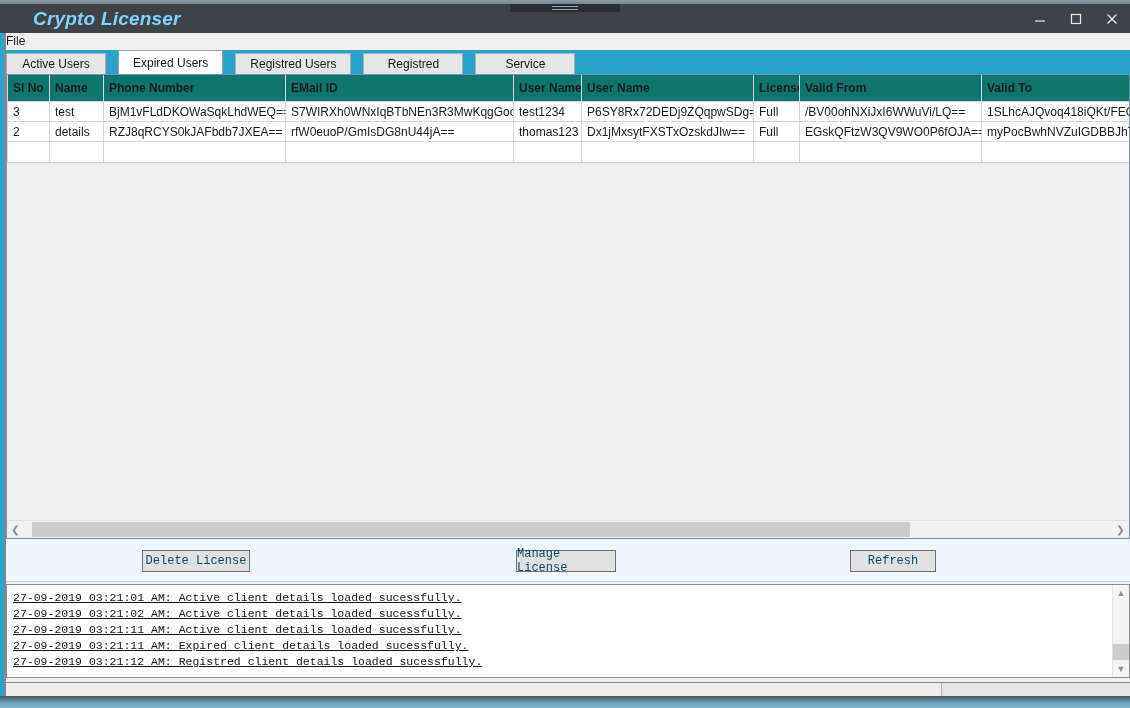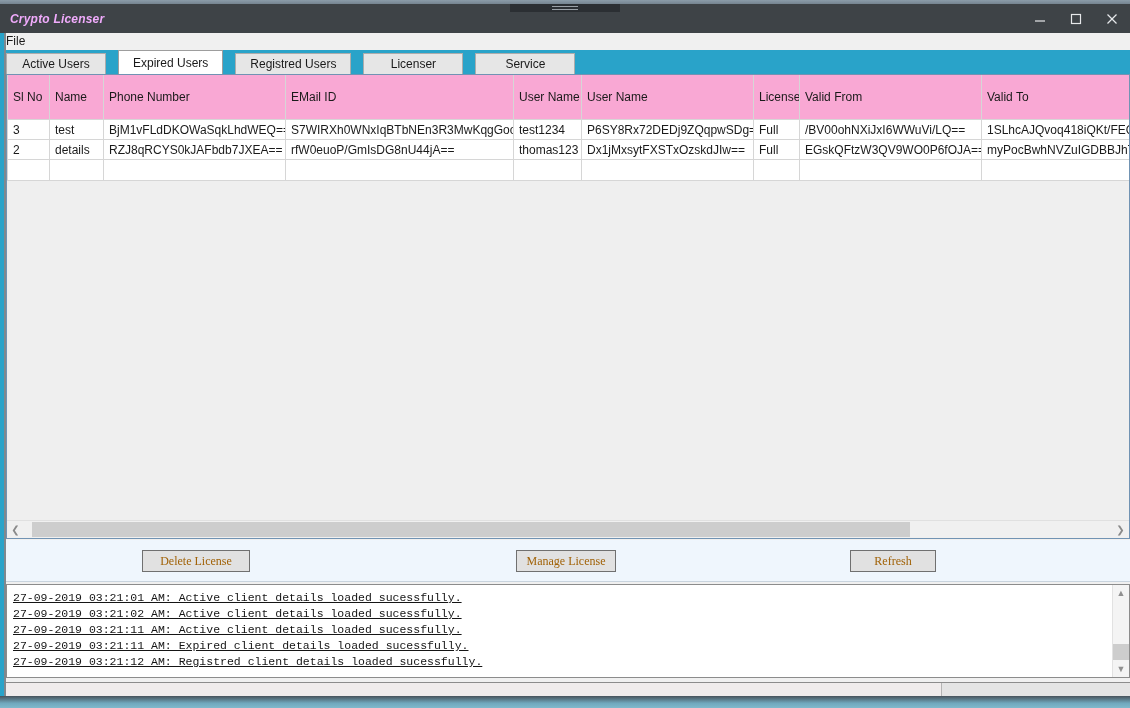--- a/index.html
+++ b/index.html
@@ -71,23 +71,23 @@
     transform: translateX(-50%);
     top: 6px;
     width: 26px;
     height: 1px;
     background: #9aa0a6;
     display: block;
   }
   .title-grip i:last-child { top: 9px; }
 
   .app-title {
-    margin-left: 10px;
-    color: #f0abfc;
-    font-size: 12px;
+    margin-left: 33px;
+    color: #7dd3fc;
+    font-size: 19px;
     font-weight: bold;
     font-style: italic;
     letter-spacing: .2px;
     font-family: "Liberation Sans", sans-serif;
   }
   .win-controls {
     margin-left: auto;
     display: flex;
     align-items: center;
     height: 100%;
@@ -192,27 +192,27 @@
   }
 
   table.grid {
     border-collapse: collapse;
     table-layout: fixed;
     width: 1160px;
     background: #fff;
     font-size: 12px;
   }
   table.grid th {
-    background: #f9a8d4;
+    background: #0f766e;
     border: 1px solid #d6d6d6;
     border-top: none;
     border-left: none;
-    font-weight: normal;
+    font-weight: bold;
     text-align: left;
-    padding: 15px 5px;
+    padding: 6px 5px;
     height: 19px;
     color: #1a1a1a;
     white-space: nowrap;
     overflow: hidden;
     box-sizing: border-box;
   }
   table.grid td {
     background: #fff;
     border: 1px solid #d6d6d6;
     border-top: none;
@@ -266,26 +266,26 @@
     border-bottom: 1px solid #c9d4de;
     box-sizing: border-box;
   }
   .btn {
     position: absolute;
     top: 10px;
     height: 22px;
     background: #e1e1e1;
     border: 1px solid #707070;
     font-size: 12px;
-    color: #a16207;
+    color: #0c4a6e;
     display: flex;
     align-items: center;
     justify-content: center;
     box-sizing: border-box;
-    font-family: Liberation Serif, serif;
+    font-family: Liberation Mono, monospace;
   }
   .btn-delete  { left: 136px; width: 108px; }
   .btn-manage  { left: 510px; width: 100px; }
   .btn-refresh { left: 844px; width: 86px; }
 
   
   .logpanel {
     position: absolute;
     left: 6px;
     right: 0;
@@ -392,21 +392,21 @@
   <div class="teal-left2"></div>
 
   <div class="menubar">
     <div class="menu-item">File</div>
   </div>
 
   <div class="tabstrip">
     <div class="tab">Active Users</div>
     <div class="tab active">Expired Users</div>
     <div class="tab">Registred Users</div>
-    <div class="tab">Licenser</div>
+    <div class="tab">Registred</div>
     <div class="tab">Service</div>
   </div>
 
   <div class="content">
     <div class="grid-wrap">
       <table class="grid">
         <colgroup>
           <col style="width:42px">
           <col style="width:54px">
           <col style="width:182px">

